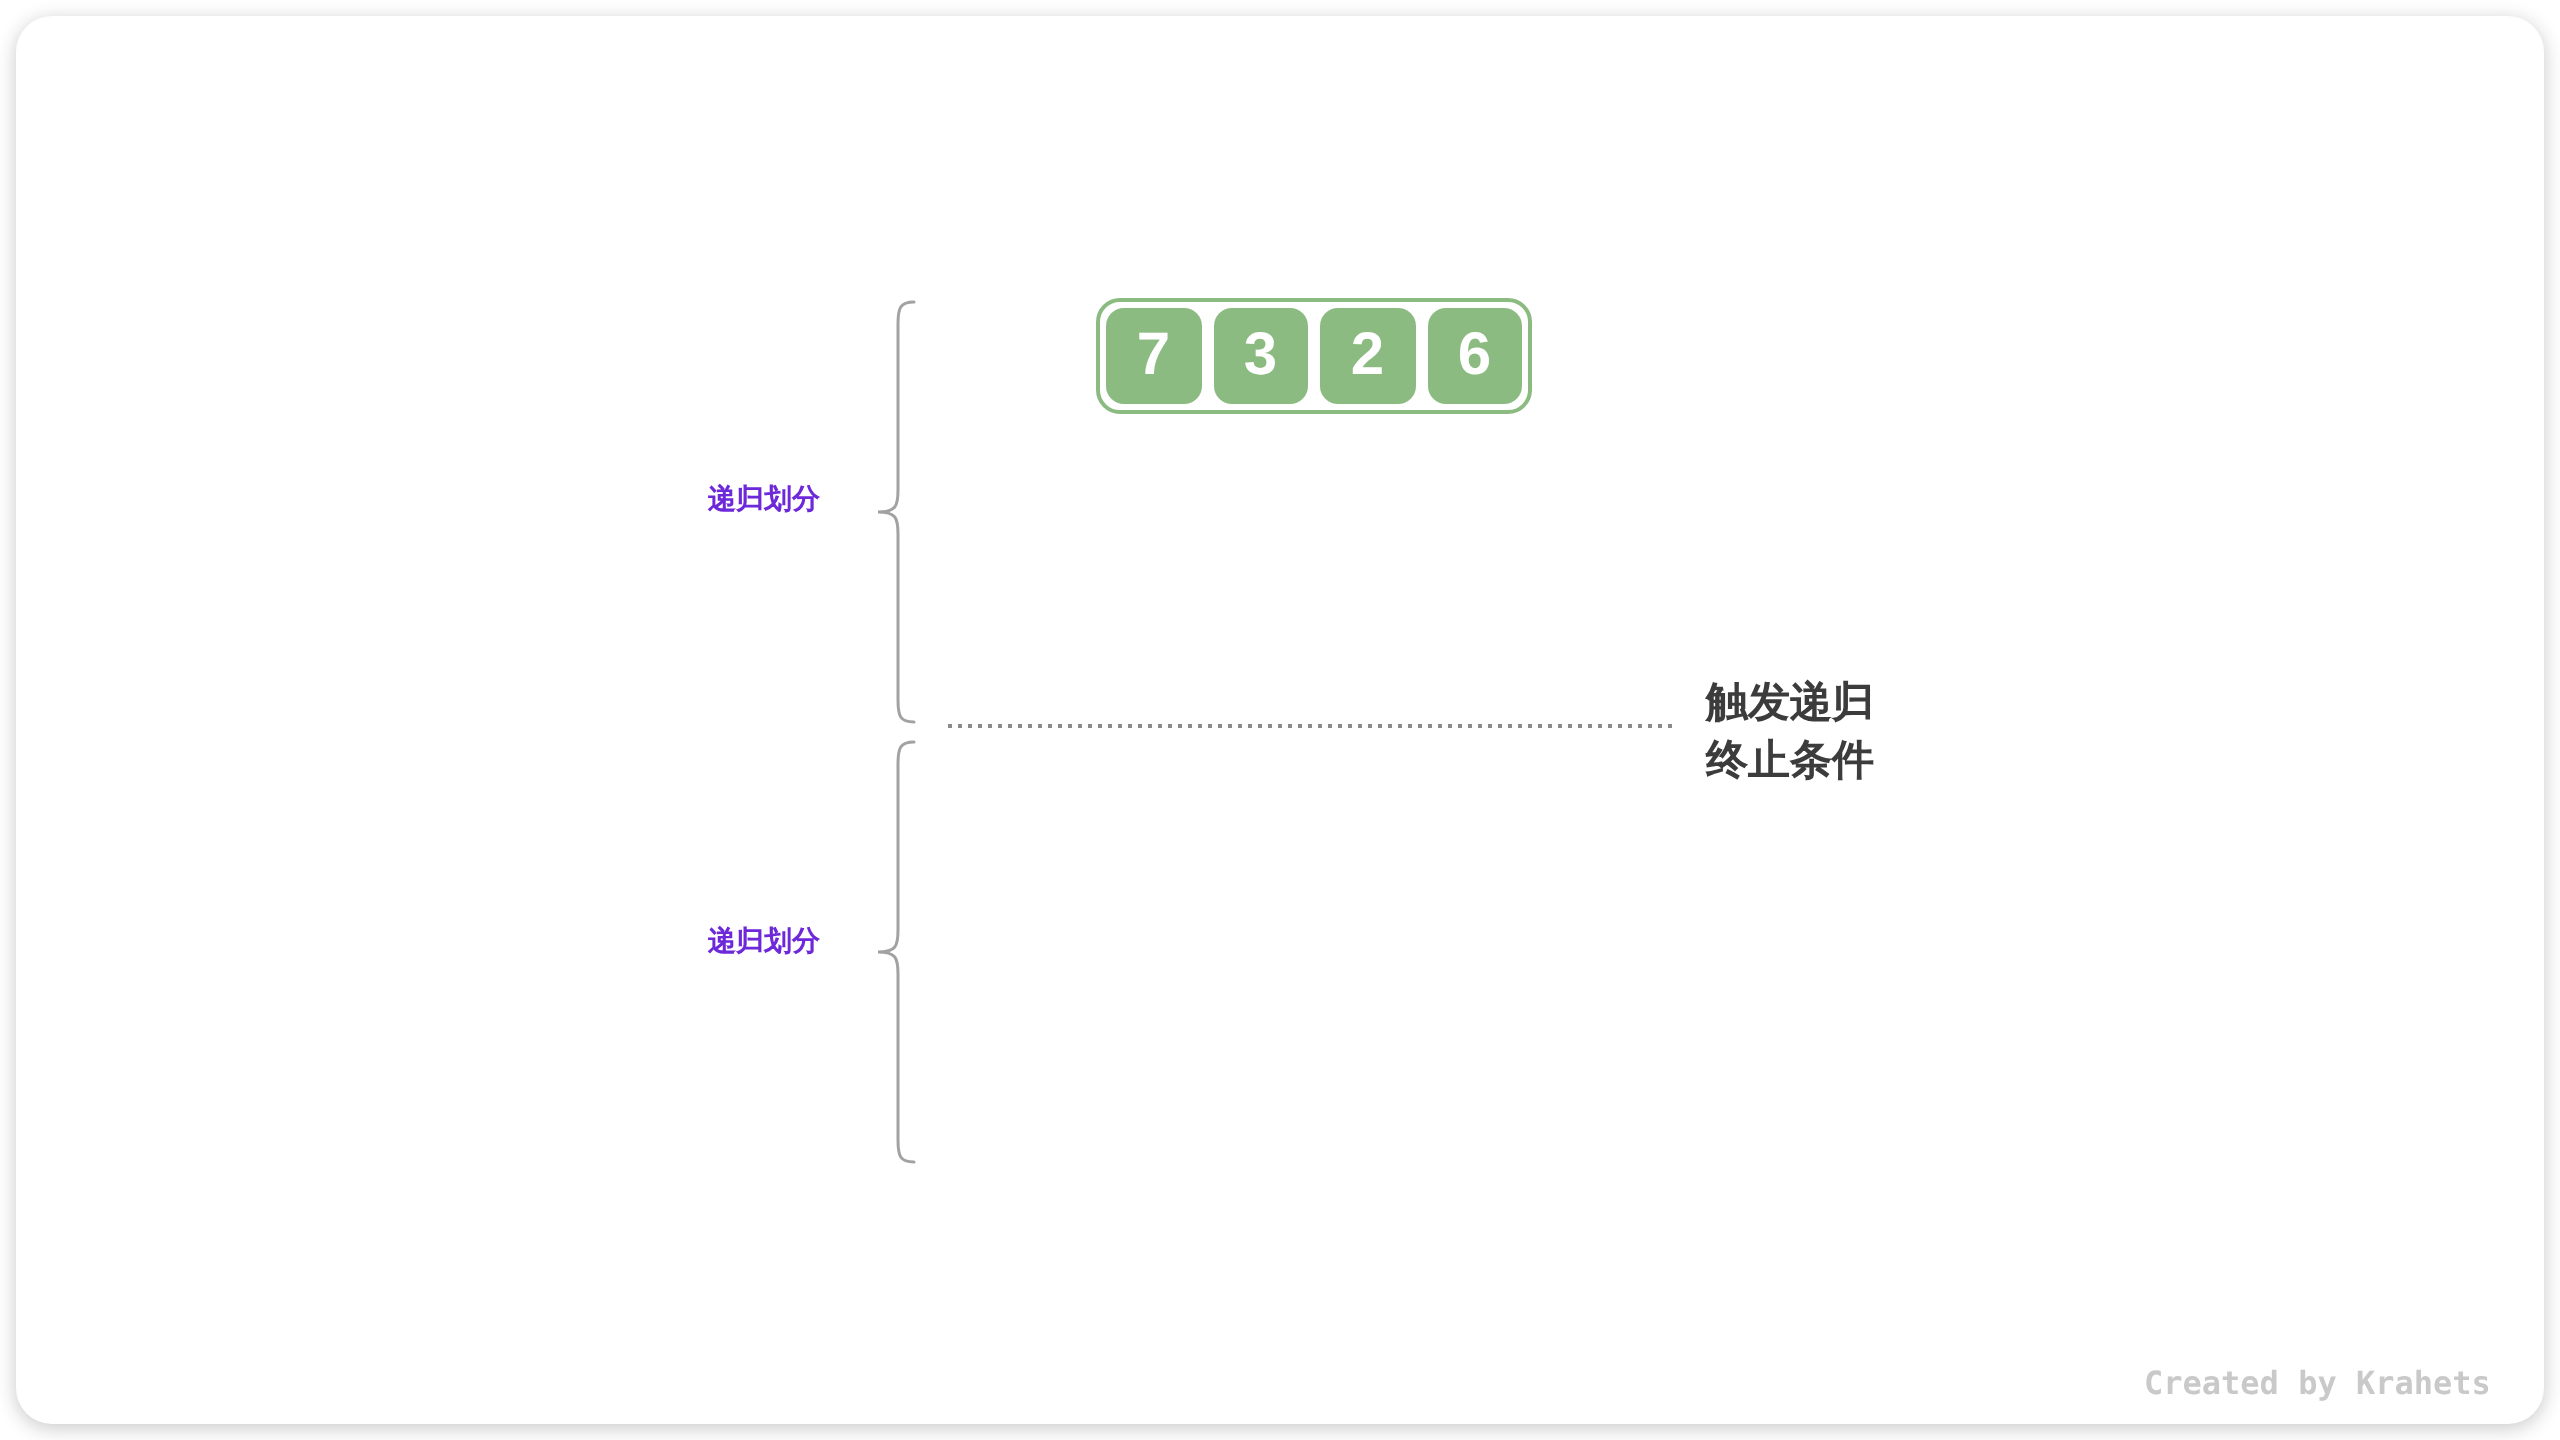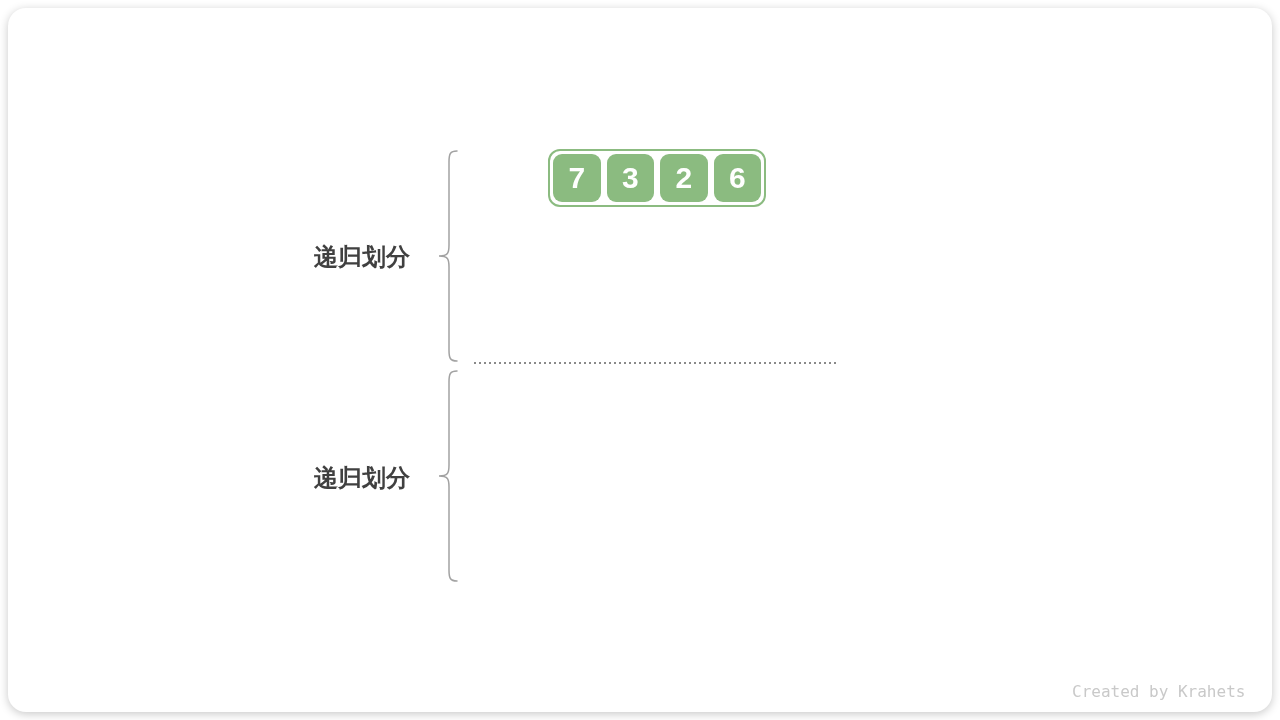--- a/index.html
+++ b/index.html
@@ -15,40 +15,40 @@
     border: 2px solid #8bbb80; border-radius: 12px; background: #ffffff;
     display: flex; gap: 6px; padding: 3px; align-items: stretch;
   }
   .array-cell {
     flex: 1; background: #8bbb80; border-radius: 9px;
     display: flex; align-items: center; justify-content: center;
     color: #ffffff; font-size: 30px; font-weight: 600;
   }
   .phase-label {
     position: absolute; left: 298px; width: 104px; text-align: right;
-    font-size: 24px; font-weight: 700; color: #404040; white-space: nowrap;
+    font-size: 14px; font-weight: 700; color: #6d28d9; white-space: nowrap;
   }
   .label-recursive { top: 233px; }
   .label-backtrack { top: 454px; }
   .brace { position: absolute; left: 430px; width: 20px; height: 212px; }
   .brace-upper { top: 142px; }
   .brace-lower { top: 362px; }
   .dotted-line {
     position: absolute; left: 466px; top: 354px; width: 364px; height: 2px;
     background: repeating-linear-gradient(90deg, #8a8a8a 0 2px, transparent 2px 5px);
   }
   .termination-label {
     position: absolute; left: 845px; top: 329px;
     font-size: 21px; font-weight: 700; color: #3c3c3c; line-height: 29px;
     white-space: nowrap;
   }
   .watermark {
     position: absolute; left: 1064px; top: 674px;
     font-family: "DejaVu Sans Mono", monospace;
-    font-size: 16px; color: #c9c9c9; letter-spacing: 0px; white-space: nowrap;
+    font-size: 16px; color: #c9c9c9; letter-spacing: 0px; white-space: nowrap; font-weight: bold;
   }
 </style>
 </head>
 <body>
 
 <div class="page">
   <div class="card">
 
     <div class="array-outer">
       <div class="array-cell">7</div>
@@ -58,20 +58,24 @@
     </div>
 
     <div class="phase-label label-recursive">递归划分</div>
 
     <svg class="brace brace-upper" viewBox="0 0 20 212">
       <path d="M19,1 C12,1 11,4 11,12 L11,95 C11,103 10,106 1,106 C10,106 11,109 11,117 L11,200 C11,208 12,211 19,211" fill="none" stroke="#a2a2a2" stroke-width="1.5" stroke-linecap="round"></path>
     </svg>
 
     <div class="dotted-line"></div>
 
+    <div class="termination-label">
+      <div>触发递归</div>
+      <div>终止条件</div>
+    </div>
 
     <div class="phase-label label-backtrack">递归划分</div>
 
     <svg class="brace brace-lower" viewBox="0 0 20 212">
       <path d="M19,1 C12,1 11,4 11,12 L11,95 C11,103 10,106 1,106 C10,106 11,109 11,117 L11,200 C11,208 12,211 19,211" fill="none" stroke="#a2a2a2" stroke-width="1.5" stroke-linecap="round"></path>
     </svg>
 
     <div class="watermark">Created by Krahets</div>
 
   </div>

